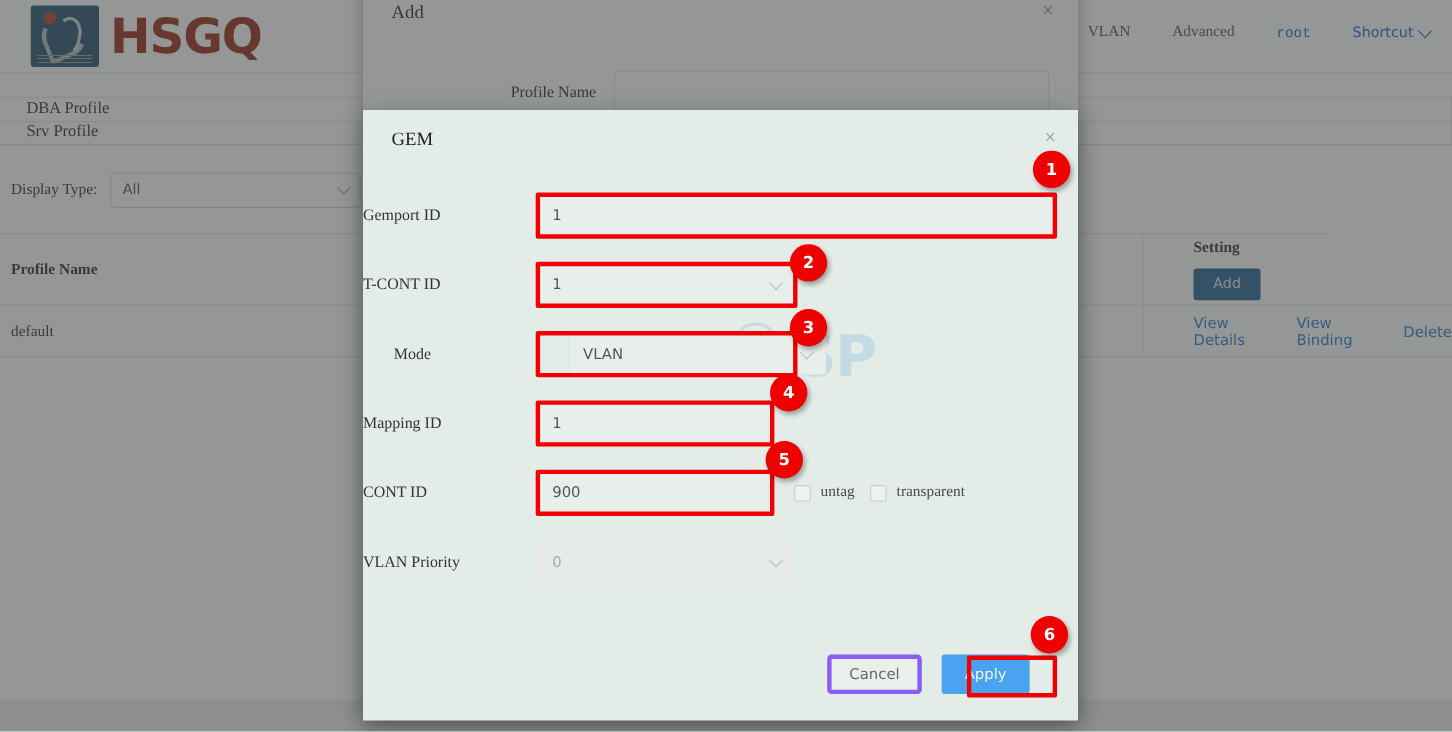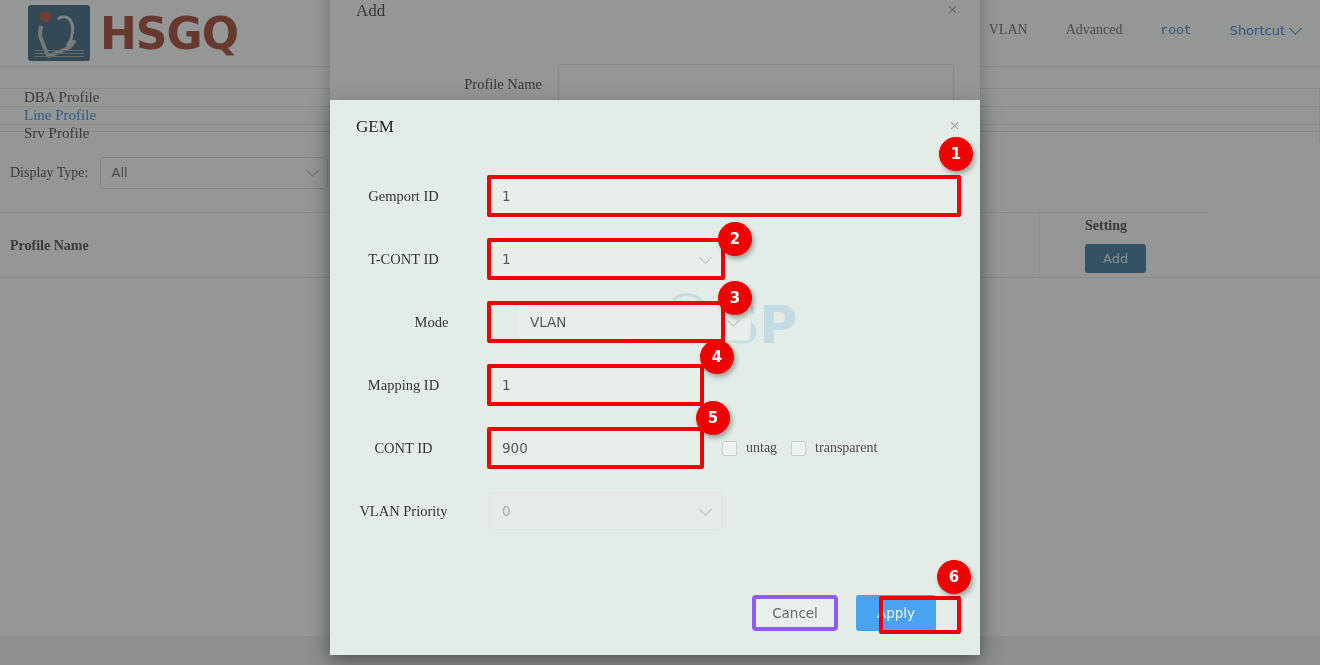--- a/index.html
+++ b/index.html
@@ -218,21 +218,21 @@
     position: absolute; left: 344px; top: 201px;
     width: 26px; height: 14px;
     border: 3px solid rgba(150,195,225,.40);
     border-bottom-color: transparent;
     border-left-color: transparent; border-right-color: transparent;
     border-radius: 30px 30px 0 0;
   }
 
   .frow { position: absolute; left: 0; width: 650px; display: flex; align-items: center; }
   .frow .flabel {
-    width: 159px; text-align: center; padding-right: 12px;
+    width: 159px; text-align: left; padding-right: 12px;
     font-size: 14.5px; color: #333;
   }
   .field {
     height: 38px; border: 1px solid #dfe5e1; border-radius: 4px;
     background: #e8efea;
     display: flex; align-items: center; justify-content: space-between;
     padding: 0 12px;
     font-family: "DejaVu Sans", sans-serif; font-size: 13.5px; color: #555;
   }
   .field.disabled { background: #e6eae8; color: #a7aeaa; }
@@ -302,40 +302,47 @@
         <span class="user">root</span>
         <span class="shortcut">
           <span>Shortcut</span>
           <span class="chev-sm"></span>
         </span>
       </div>
     </div>
 
     <div class="bg-tabs">
       <div class="bg-tab">DBA Profile</div>
-      <div class="bg-tab active">Line Profile</div>
       <div class="bg-tab">Srv Profile</div>
     </div>
 
     <div class="bg-filterbar">
       <span class="filter-label">Display Type:</span>
       <div class="filter-select">
         <span>All</span>
         <span class="chev"></span>
       </div>
     </div>
 
     <div class="bg-thead">
       <div class="th name">Profile Name</div>
       <div class="th setting">
         <span>Setting</span>
         <button class="btn-add">Add</button>
       </div>
     </div>
 
+    <div class="bg-trow">
+      <div class="td name">default</div>
+      <div class="td actions">
+        <span>View Details</span>
+        <span>View Binding</span>
+        <span>Delete</span>
+      </div>
+    </div>
 
     <div class="bg-footer-strip"></div>
   </div>
 
   <div class="dim"></div>
 
   <div class="add-dialog">
     <div class="add-title">Add</div>
     <div class="add-close">×</div>
     <div class="add-row">

